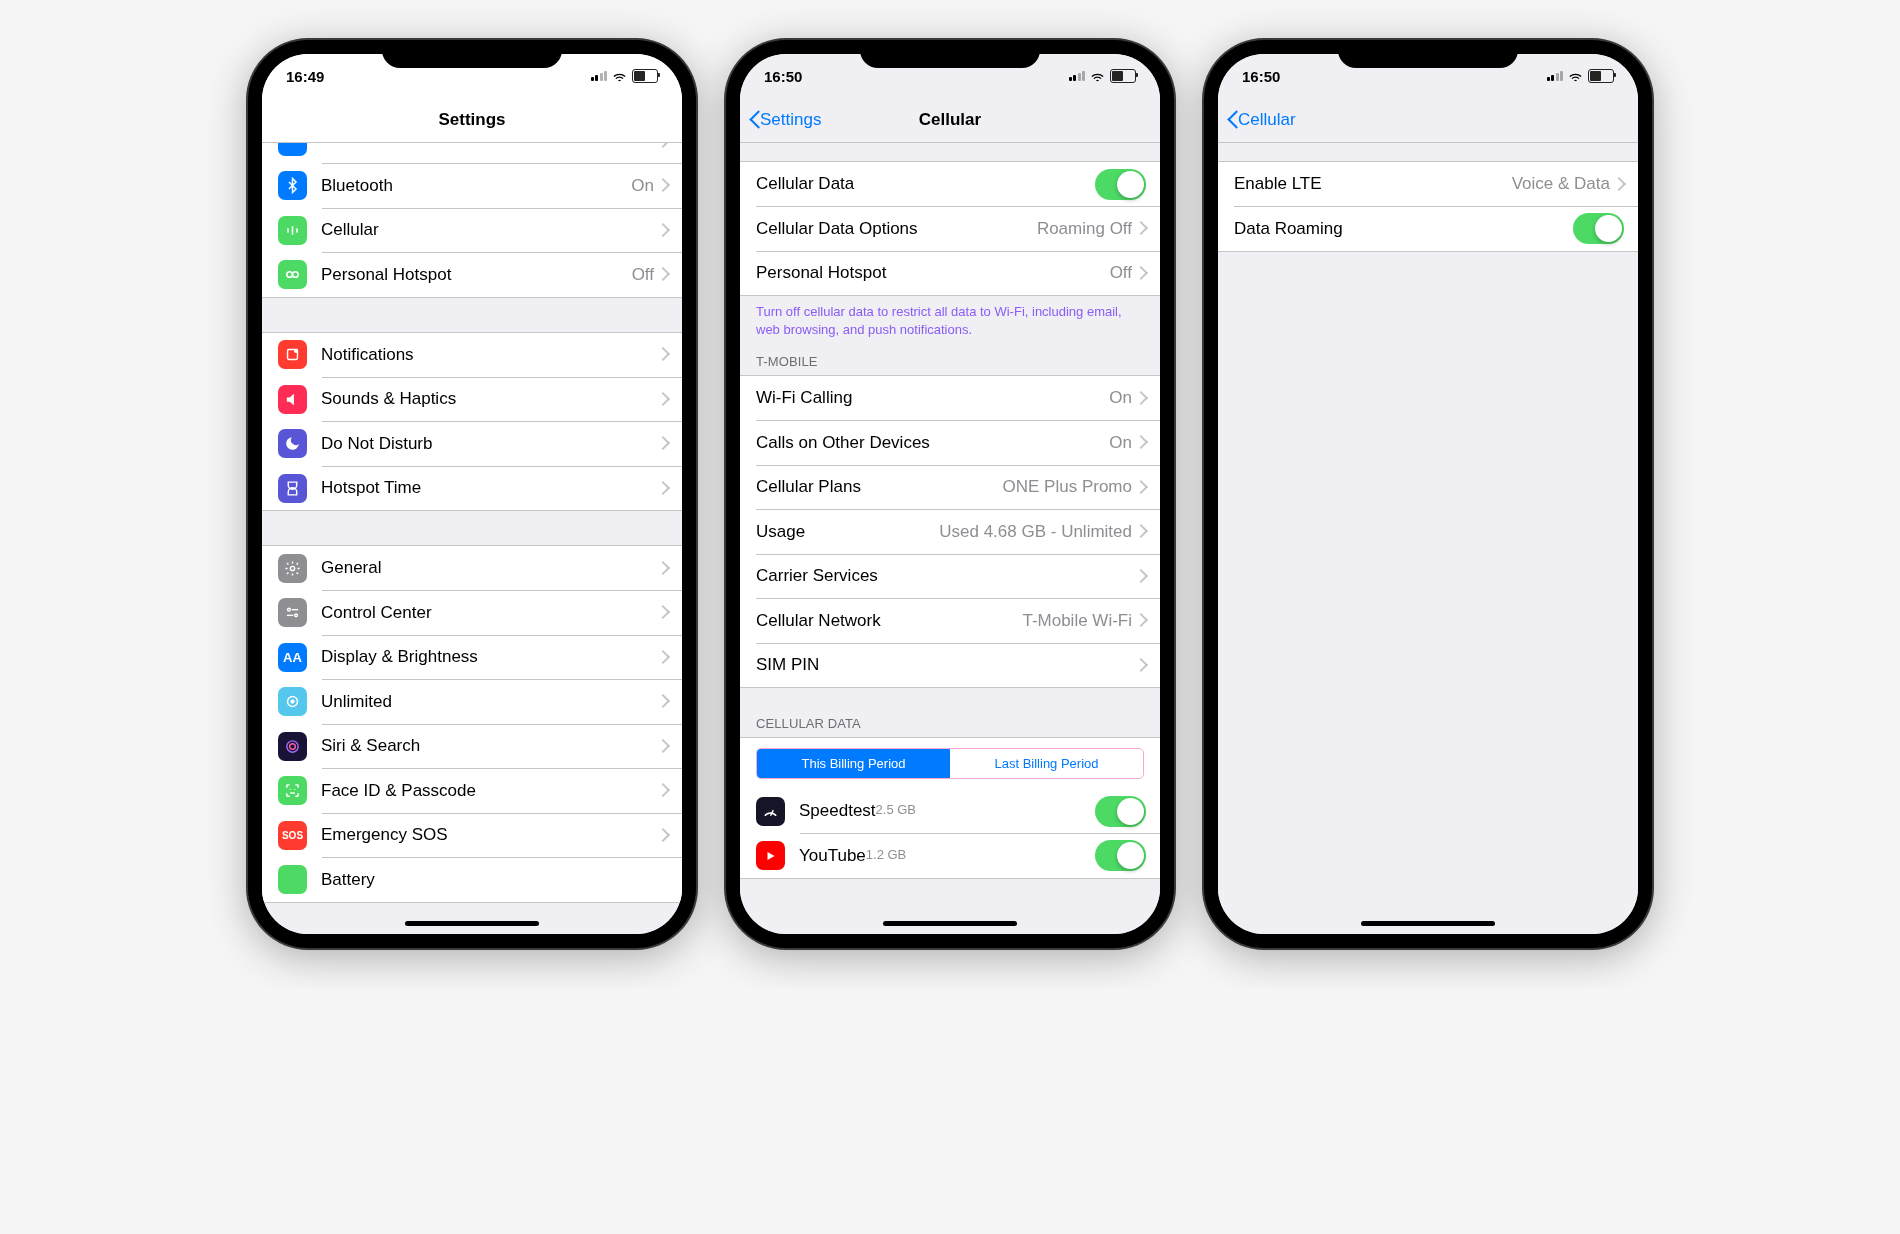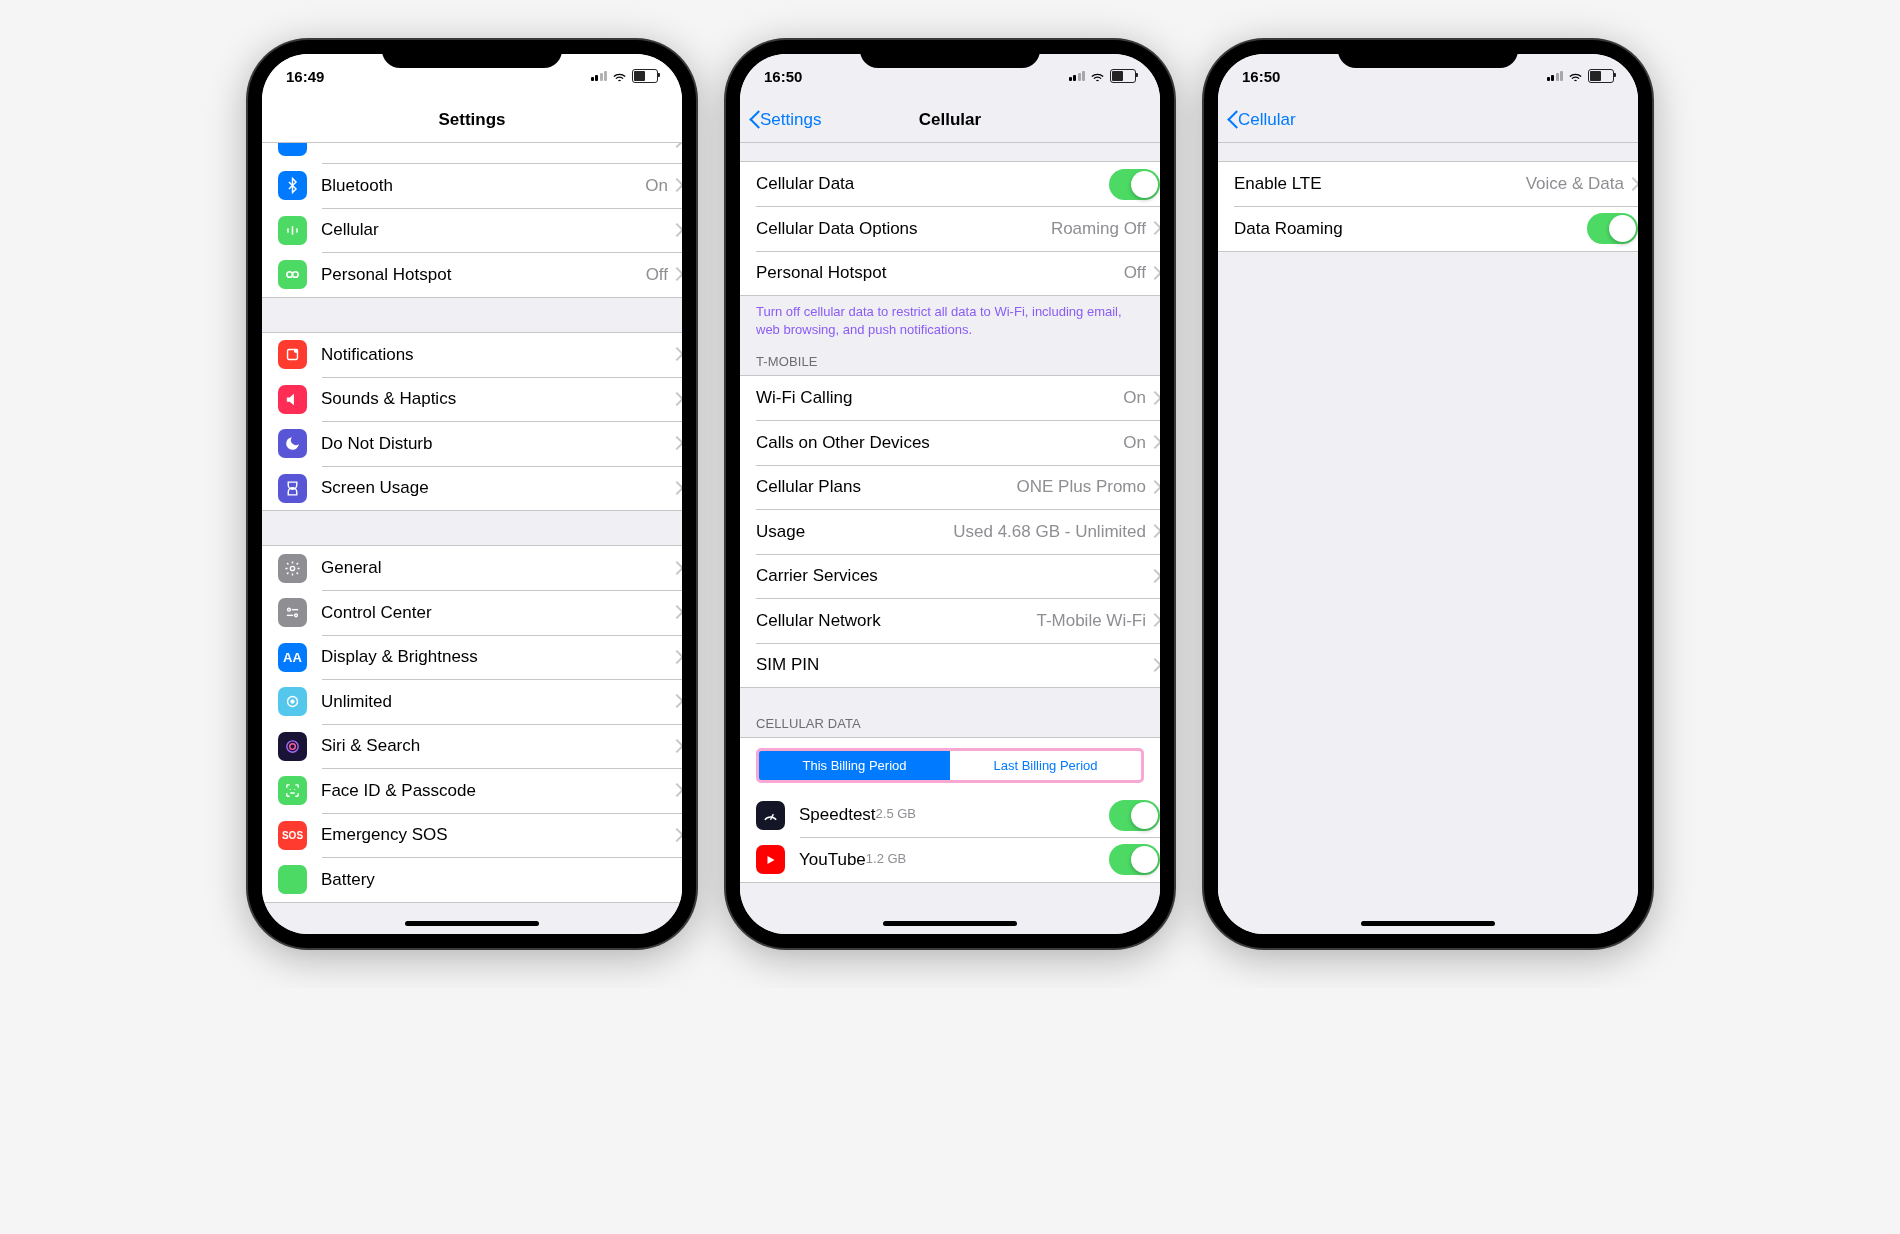--- a/index.html
+++ b/index.html
@@ -169,20 +169,21 @@
 .list {
   background: #fff;
   border-top: 0.5px solid #c6c6c8;
   border-bottom: 0.5px solid #c6c6c8;
 }
 
 .row {
   display: flex;
   align-items: center;
   min-height: 44px;
+  padding-right: 14px;
   position: relative;
 }
 
 .row-sep {
   height: 0.5px;
   background: #c6c6c8;
   margin-left: 16px;
 }
 .row-sep.indent { margin-left: 60px; }
 
@@ -255,21 +256,21 @@
   position:absolute;
   right: 2px; top: 2px;
   width: 27px; height: 27px;
   background:#fff;
   border-radius:50%;
   box-shadow: 0 2px 4px rgba(0,0,0,0.25);
 }
 
 .segmented {
   margin: 8px 16px 10px;
-  border: 3px solid #f9a8d4;
+  border: 1px solid #f9a8d4;
   border-radius: 5px;
   display: flex;
   overflow: hidden;
   font-size: 13px;
   height: 29px;
 }
 .segbtn {
   flex: 1;
   display: flex;
   align-items: center;
@@ -423,21 +424,21 @@
           <div class="row-label">Do Not Disturb</div>
           <span class="chevron-right"></span>
         </div>
         <div class="row-sep indent"></div>
         <div class="row">
           <div class="row-icon ic-screentime">
             <svg class="svg-icon" viewBox="0 0 24 24" fill="#fff">
                 <path d="M6 3h12v4a6 6 0 0 1-6 6 6 6 0 0 1-6-6V3zm0 18h12v-4a6 6 0 0 0-6-6 6 6 0 0 0-6 6v4z" fill="none" stroke="#fff" stroke-width="2"></path>
               </svg>
           </div>
-          <div class="row-label">Screen Usage</div>
+          <div class="row-label">Hotspot Time</div>
           <span class="chevron-right"></span>
         </div>
       </div>
 
       <div class="section"></div>
       <div class="list">
         <div class="row">
           <div class="row-icon ic-general">
             <svg class="svg-icon" viewBox="0 0 24 24" fill="none" stroke="#fff" stroke-width="2">
                 <circle cx="12" cy="12" r="3"></circle>

